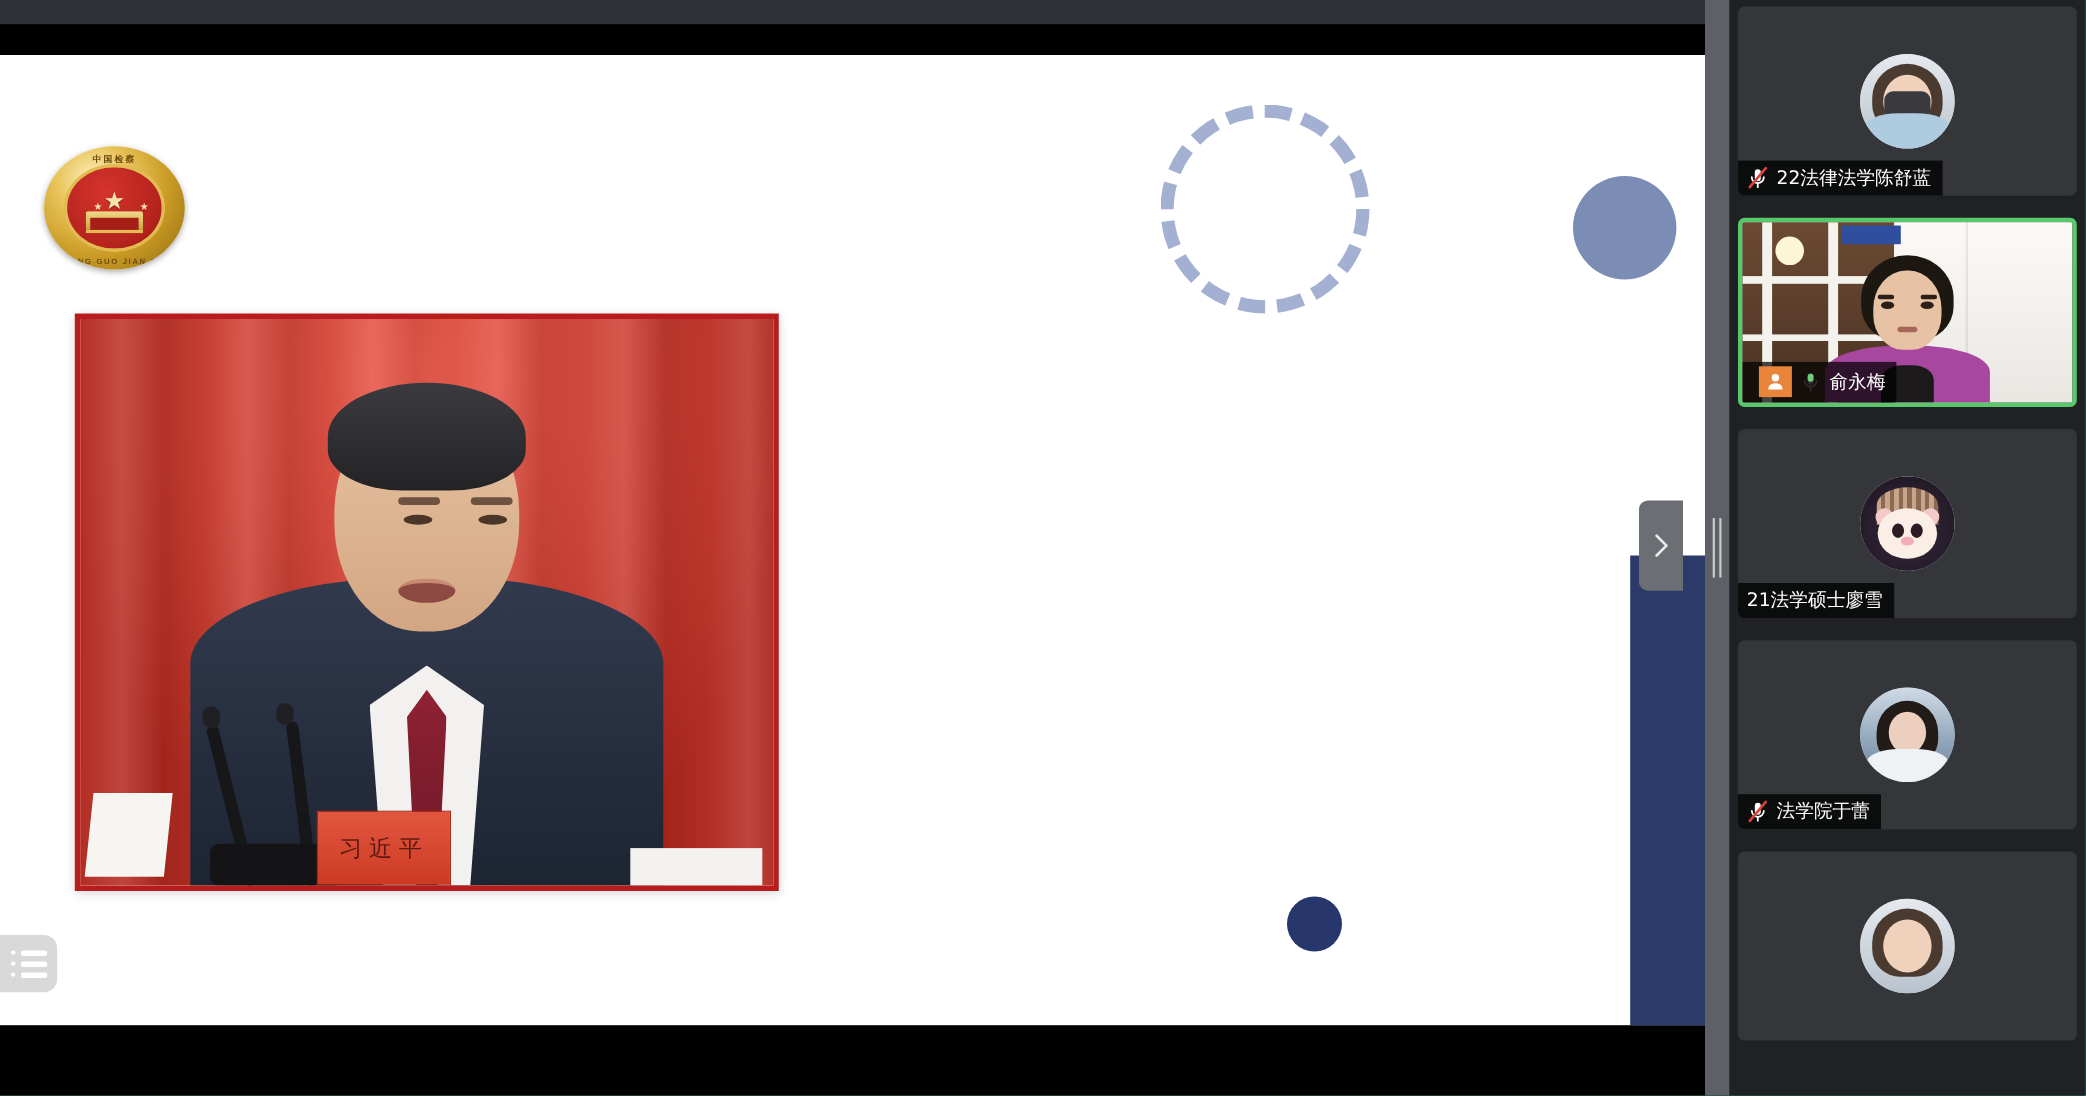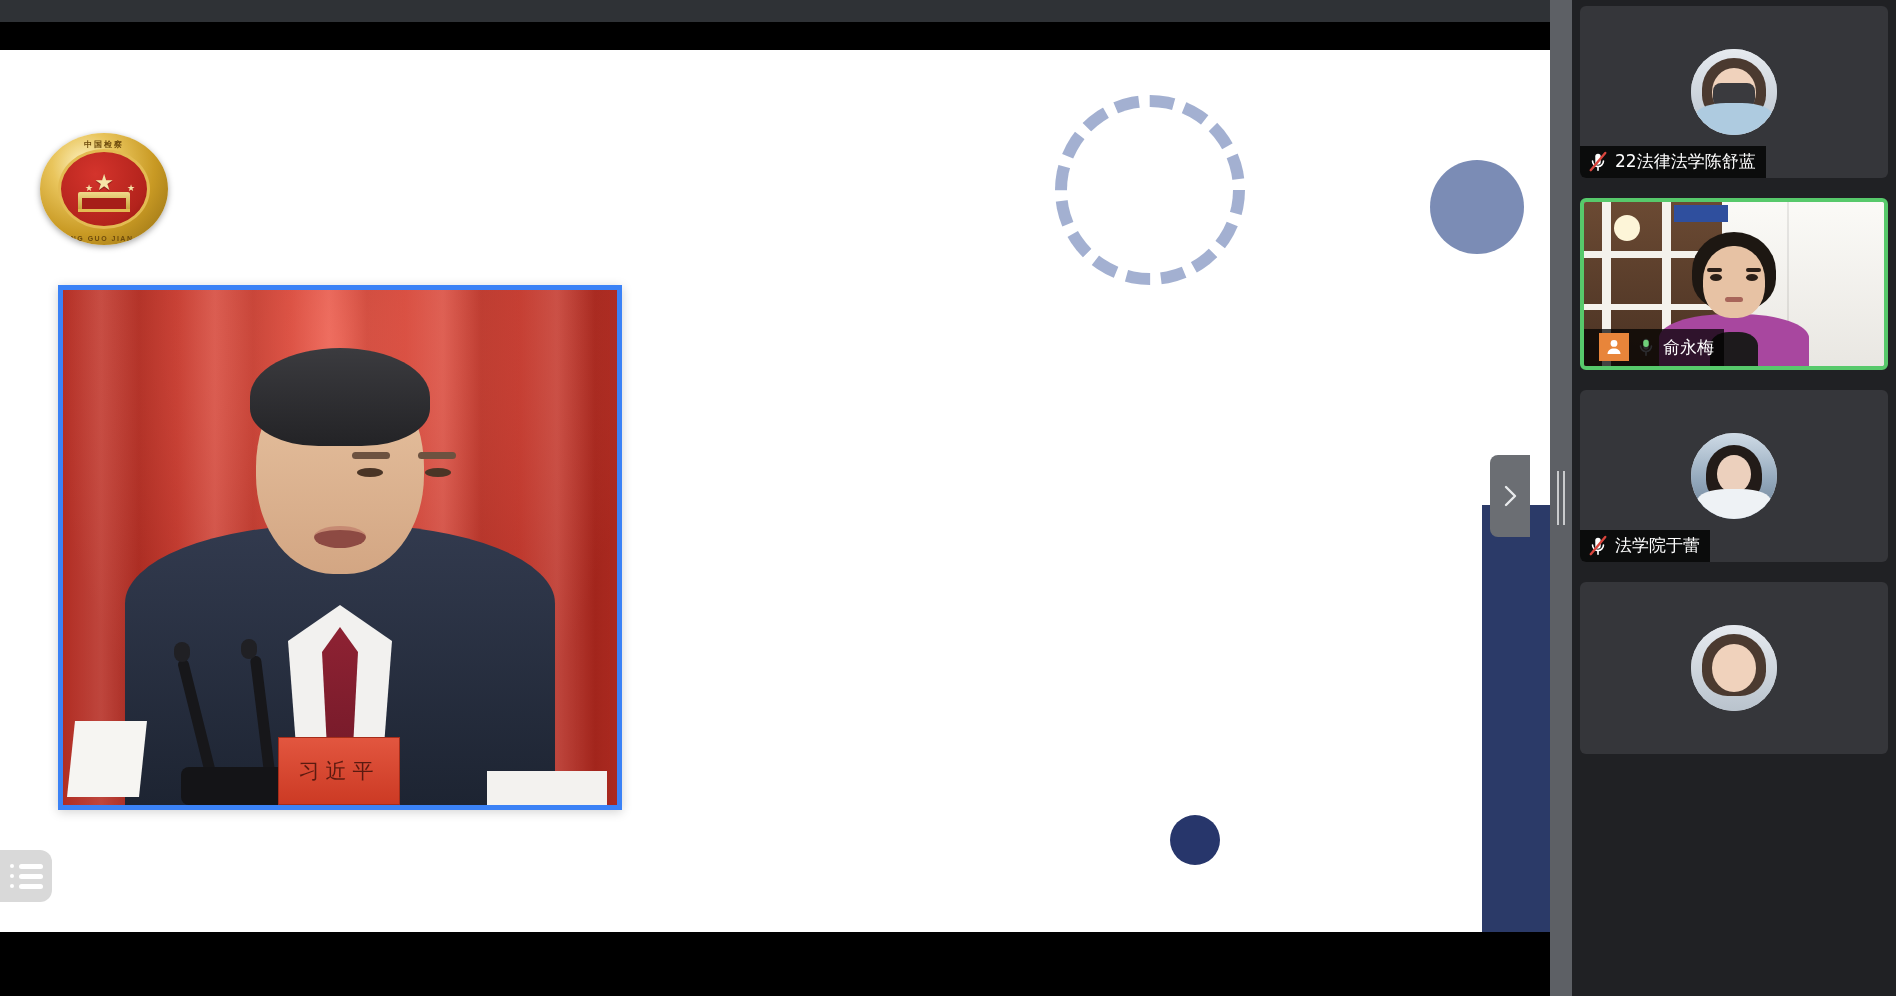--- a/index.html
+++ b/index.html
@@ -96,24 +96,24 @@
     background: #27366b;
   }
   .deco-navy-bar {
     position: absolute; left: 1482px; top: 455px;
     width: 110px; height: 480px;
     background: #2b3a68;
   }
 
   
   .photo-frame {
-    position: absolute; left: 58px; top: 235px;
-    width: 564px; height: 525px;
+    position: absolute; left: 68px; top: 235px;
+    width: 640px; height: 525px;
     background: #fff;
-    border: 5px solid #3b82f6;
+    border: 5px solid #b91c1c;
     box-shadow: 0 2px 10px rgba(0,0,0,.18);
     overflow: hidden;
   }
   .photo-inner { position: absolute; inset: 0; overflow: hidden; }
   .curtain {
     position: absolute; inset: 0;
     background:
       repeating-linear-gradient(90deg,
         #d8372b 0px, #e8554a 38px, #c62d22 76px, #d8372b 114px),
       linear-gradient(#e0463a, #c32b21);
@@ -553,20 +553,36 @@
           <path d="M11 3a3 3 0 0 1 3 3v6a3 3 0 0 1-6 0V6a3 3 0 0 1 3-3z" fill="#2c2c2f"></path>
           <path d="M5 11a6 6 0 0 0 12 0" fill="none" stroke="#2c2c2f" stroke-width="1.8" stroke-linecap="round"></path>
           <line x1="11" y1="17" x2="11" y2="21" stroke="#2c2c2f" stroke-width="1.8" stroke-linecap="round"></line>
           <rect x="8" y="4" width="6" height="8" rx="3" fill="#6fcf79"></rect>
         </svg>
         <span class="label">俞永梅</span>
       </div>
     </div>
 
 
+    <div class="tile">
+      <div class="avatar">
+        <div class="av-hedge">
+          <div class="spikes"></div>
+          <div class="ear-l"></div>
+            <div class="ear-r"></div>
+          <div class="face"></div>
+          <div class="eye-l"></div>
+            <div class="eye-r"></div>
+          <div class="nose"></div>
+        </div>
+      </div>
+      <div class="namebar">
+        <span class="label">21法学硕士廖雪</span>
+      </div>
+    </div>
 
     <div class="tile">
       <div class="avatar">
         <div class="av-snow">
           <div class="hair"></div>
             <div class="face"></div>
             <div class="coat"></div>
         </div>
       </div>
       <div class="namebar">

